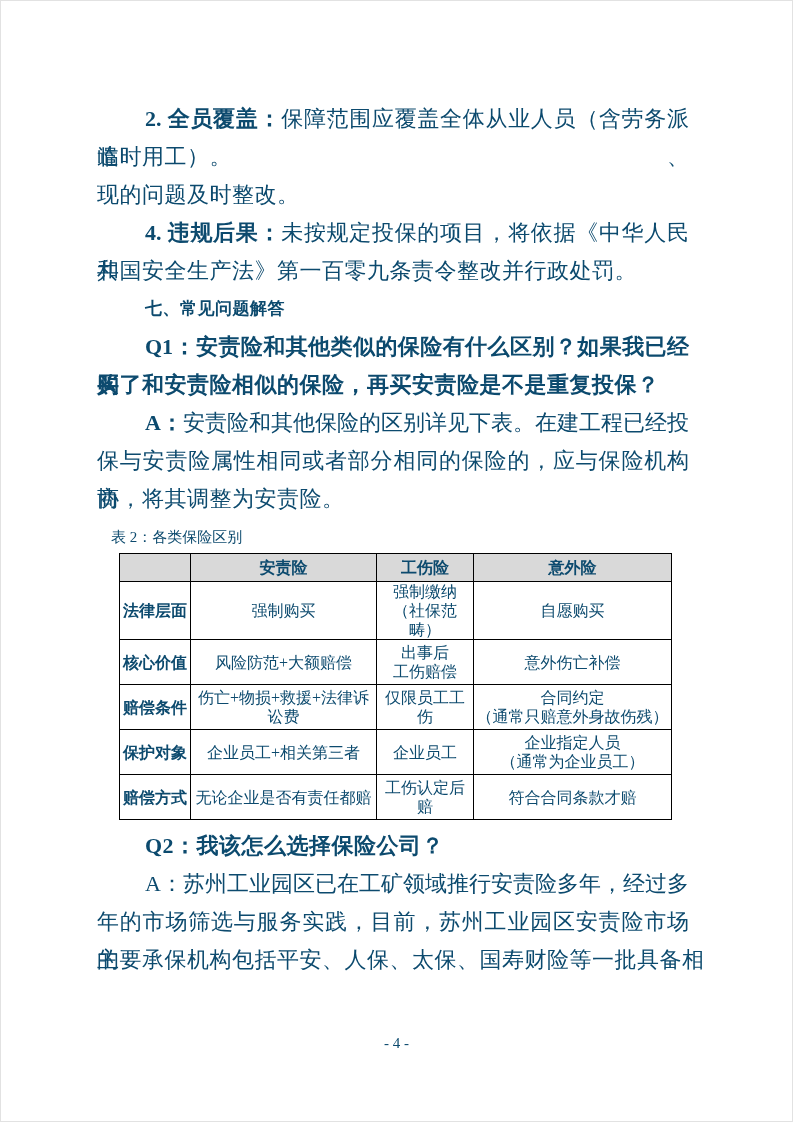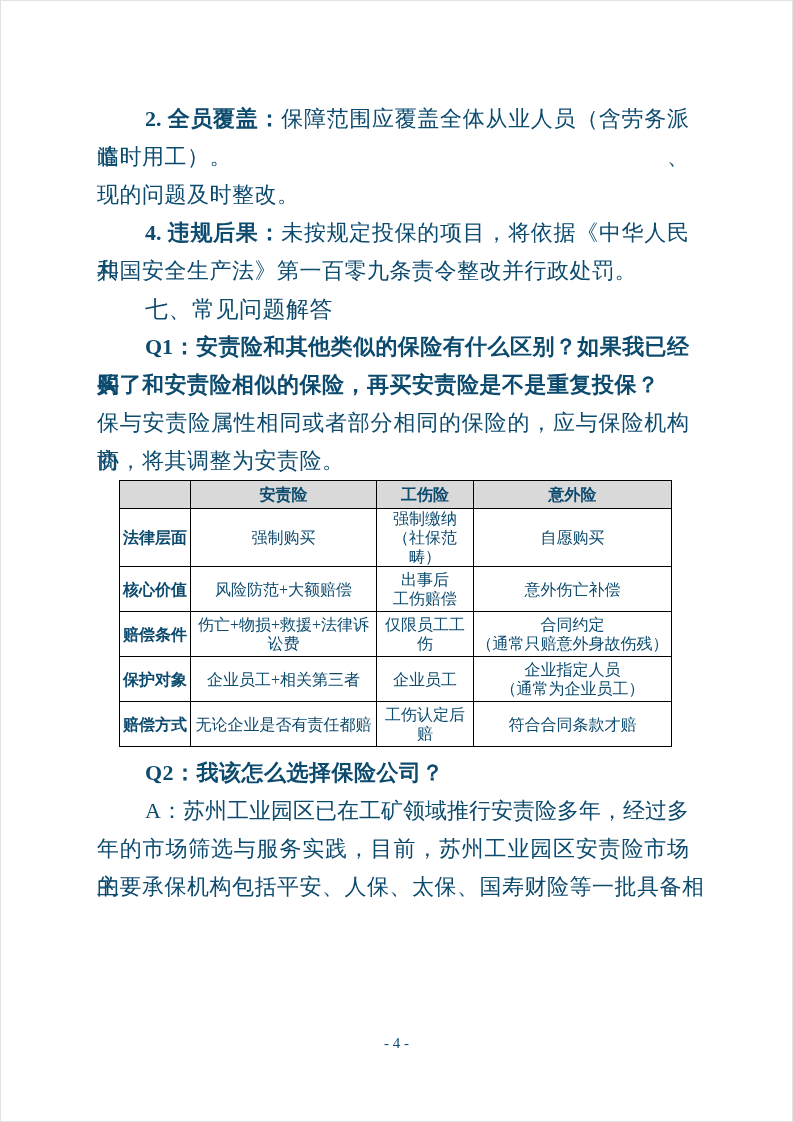--- a/index.html
+++ b/index.html
@@ -29,22 +29,22 @@
   .line.fill {
     white-space:normal;
     letter-spacing:0;
     text-align:justify;
     text-align-last:justify;
   }
   .line.indent { text-indent:48px; }
   .b { font-weight:bold; }
   .line.hei {
     font-family:"Liberation Sans","DejaVu Sans",sans-serif;
-    font-weight:normal;
-    font-size:23px;
+    font-weight:bold;
+    font-size:17px;
   }
   .tcaption {
     margin:8px 0 5px 14px;
     font-size:15px;
     line-height:22px;
   }
   table.cmp {
     margin-left:22px;
     border-collapse:collapse;
     table-layout:fixed;
@@ -90,23 +90,25 @@
     <div class="line"><span>临时用工）。</span></div>
     <div class="line"><span>现的问题及时整改。</span></div>
     <div class="line indent fill"><span class="b">4. 违规后果：</span><span>未按规定投保的项目，将依据《中华人民共</span></div>
     <div class="line"><span>和国安全生产法》第一百零九条责令整改并行政处罚。</span></div>
 
     <div class="line indent hei"><span>七、常见问题解答</span></div>
 
     <div class="line indent fill"><span class="b">Q1：安责险和其他类似的保险有什么区别？如果我已经购</span></div>
     <div class="line"><span class="b">买了和安责险相似的保险，再买安责险是不是重复投保？</span></div>
 
+    <div class="line indent fill"><span class="b">A：</span><span>安责险和其他保险的区别详见下表。在建工程已经投</span></div>
     <div class="line fill"><span>保与安责险属性相同或者部分相同的保险的，应与保险机构协</span></div>
     <div class="line"><span>商，将其调整为安责险。</span></div>
 
+    <div class="tcaption">表 2：各类保险区别</div>
 
     <table class="cmp">
       <colgroup>
         <col class="col-label">
           <col class="col-a">
           <col class="col-b">
           <col class="col-c">
       </colgroup>
       <thead>
         <tr>

